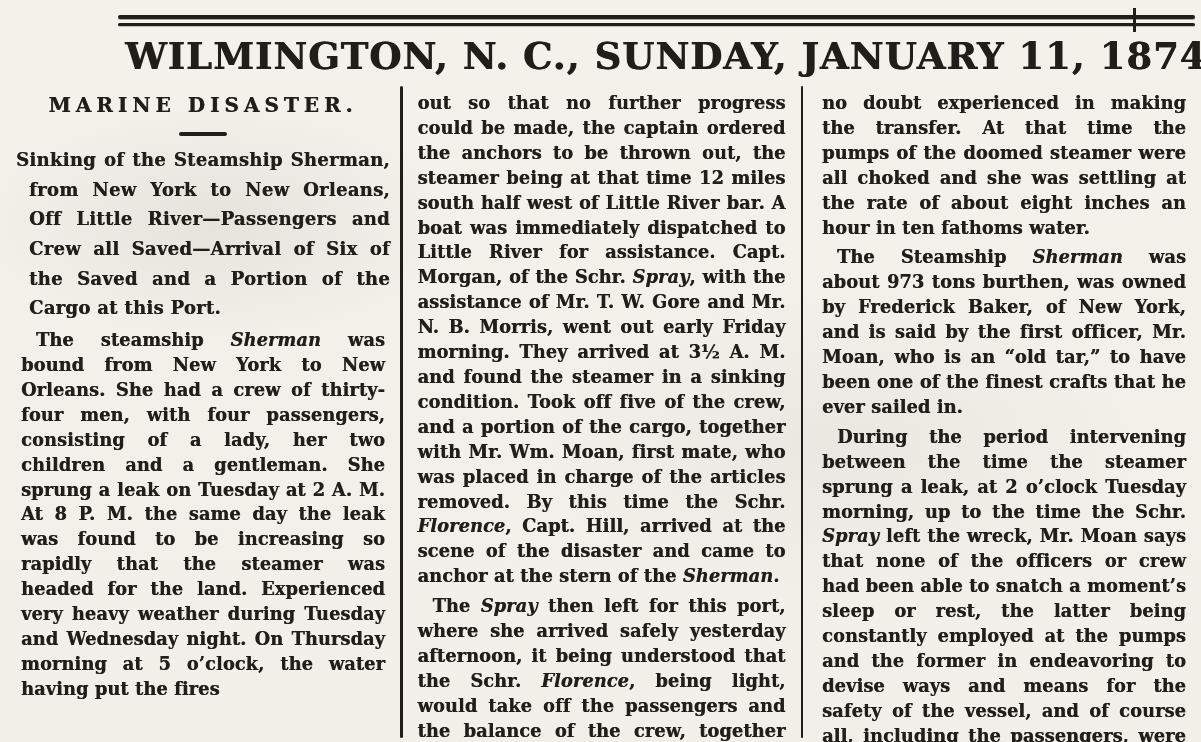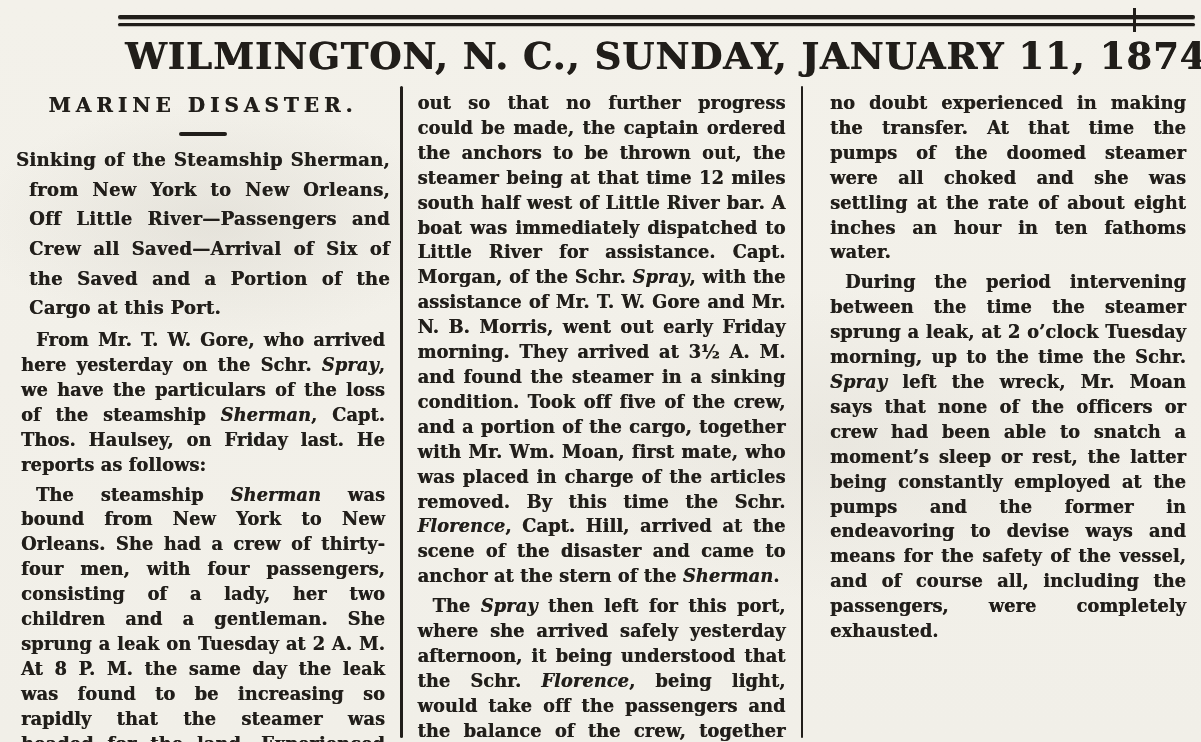--- a/index.html
+++ b/index.html
@@ -32,21 +32,21 @@
     text-shadow:.7px 0 0 currentColor;
   }
   
   .columns{
     position:absolute;top:86px;left:12px;right:6px;bottom:4px;
     display:flex;
   }
   .col{box-sizing:border-box;}
   .col1{width:388px;padding:0 10px 0 4px;}
   .col2{width:398px;padding:0 10px;}
-  .col3{flex:1;padding:0 4px 0 22px;}
+  .col3{flex:1;padding:0 4px 0 14px;}
   .vrule{width:2.5px;background:var(--ink,#211e1a);border-radius:2px;}
   
   .col{font-size:17.8px;font-weight:700;line-height:1.4;text-align:justify;
        text-shadow:.4px 0 0 rgba(33,30,26,.85);letter-spacing:.1px;}
   .para{margin:5px;}
   .para.indent{text-indent:15px;}
   .para i{font-style:italic;}
   
   .headline{
     text-align:center;font-size:20px;letter-spacing:5px;
@@ -75,36 +75,36 @@
 
   <div class="masthead">WILMINGTON, N. C., SUNDAY, JANUARY 11, 1874.</div>
 
   <div class="columns">
 
     <div class="col col1">
       <div class="headline">MARINE DISASTER.</div>
       <div class="headline-dash"></div>
       <div class="subhead">Sinking of the Steamship Sherman, from New York to New Orleans, Off Little River—Passengers and Crew all Saved—Arrival of Six of the Saved and a Portion of the Cargo at this Port.</div>
       <div>
-          <p class="para indent"><span>From Mr. T. W. Gore, who arrived here yesterday on the Schr. </span><i>Spray</i><span>, we have the particulars of the loss of the steamship </span><i>Sherman</i><span>, Capt. Thos. Haulsey, on Friday last. He reports as follows:</span></p>
           <p class="para indent"><span>The steamship </span><i>Sherman</i><span> was bound from New York to New Orleans. She had a crew of thirty-four men, with four passengers, consisting of a lady, her two children and a gentleman. She sprung a leak on Tuesday at 2 A. M. At 8 P. M. the same day the leak was found to be increasing so rapidly that the steamer was headed for the land. Experienced very heavy weather during Tuesday and Wednesday night. On Thursday morning at 5 o’clock, the water having put the fires</span></p>
         </div>
     </div>
 
     <div class="vrule"></div>
 
     <div class="col col2">
         <p class="para"><span>out so that no further progress could be made, the captain ordered the anchors to be thrown out, the steamer being at that time 12 miles south half west of Little River bar. A boat was immediately dispatched to Little River for assistance. Capt. Morgan, of the Schr. </span><i>Spray</i><span>, with the assistance of Mr. T. W. Gore and Mr. N. B. Morris, went out early Friday morning. They arrived at 3½ A. M. and found the steamer in a sinking condition. Took off five of the crew, and a portion of the cargo, together with Mr. Wm. Moan, first mate, who was placed in charge of the articles removed. By this time the Schr. </span><i>Florence</i><span>, Capt. Hill, arrived at the scene of the disaster and came to anchor at the stern of the </span><i>Sherman</i><span>.</span></p>
         <p class="para indent"><span>The </span><i>Spray</i><span> then left for this port, where she arrived safely yesterday afternoon, it being understood that the Schr. </span><i>Florence</i><span>, being light, would take off the passengers and the balance of the crew, together with as much of the cargo as possible, the baggage, &amp;c. There was a heavy sea prevailing at the time the </span></p>
       </div>
 
     <div class="vrule"></div>
 
     <div class="col col3">
       <div>
           <p class="para"><span>no doubt experienced in making the transfer. At that time the pumps of the doomed steamer were all choked and she was settling at the rate of about eight inches an hour in ten fathoms water.</span></p>
+          <p class="para indent"><span>The Steamship </span><i>Sherman</i><span> was about 973 tons burthen, was owned by Frederick Baker, of New York, and is said by the first officer, Mr. Moan, who is an “old tar,” to have been one of the finest crafts that he ever sailed in.</span></p>
           <p class="para indent"><span>During the period intervening between the time the steamer sprung a leak, at 2 o’clock Tuesday morning, up to the time the Schr. </span><i>Spray</i><span> left the wreck, Mr. Moan says that none of the officers or crew had been able to snatch a moment’s sleep or rest, the latter being constantly employed at the pumps and the former in endeavoring to devise ways and means for the safety of the vessel, and of course all, including the passengers, were completely exhausted.</span></p>
         </div>
 
     </div>
 
   </div>
 </div>
 
 </body></html>

